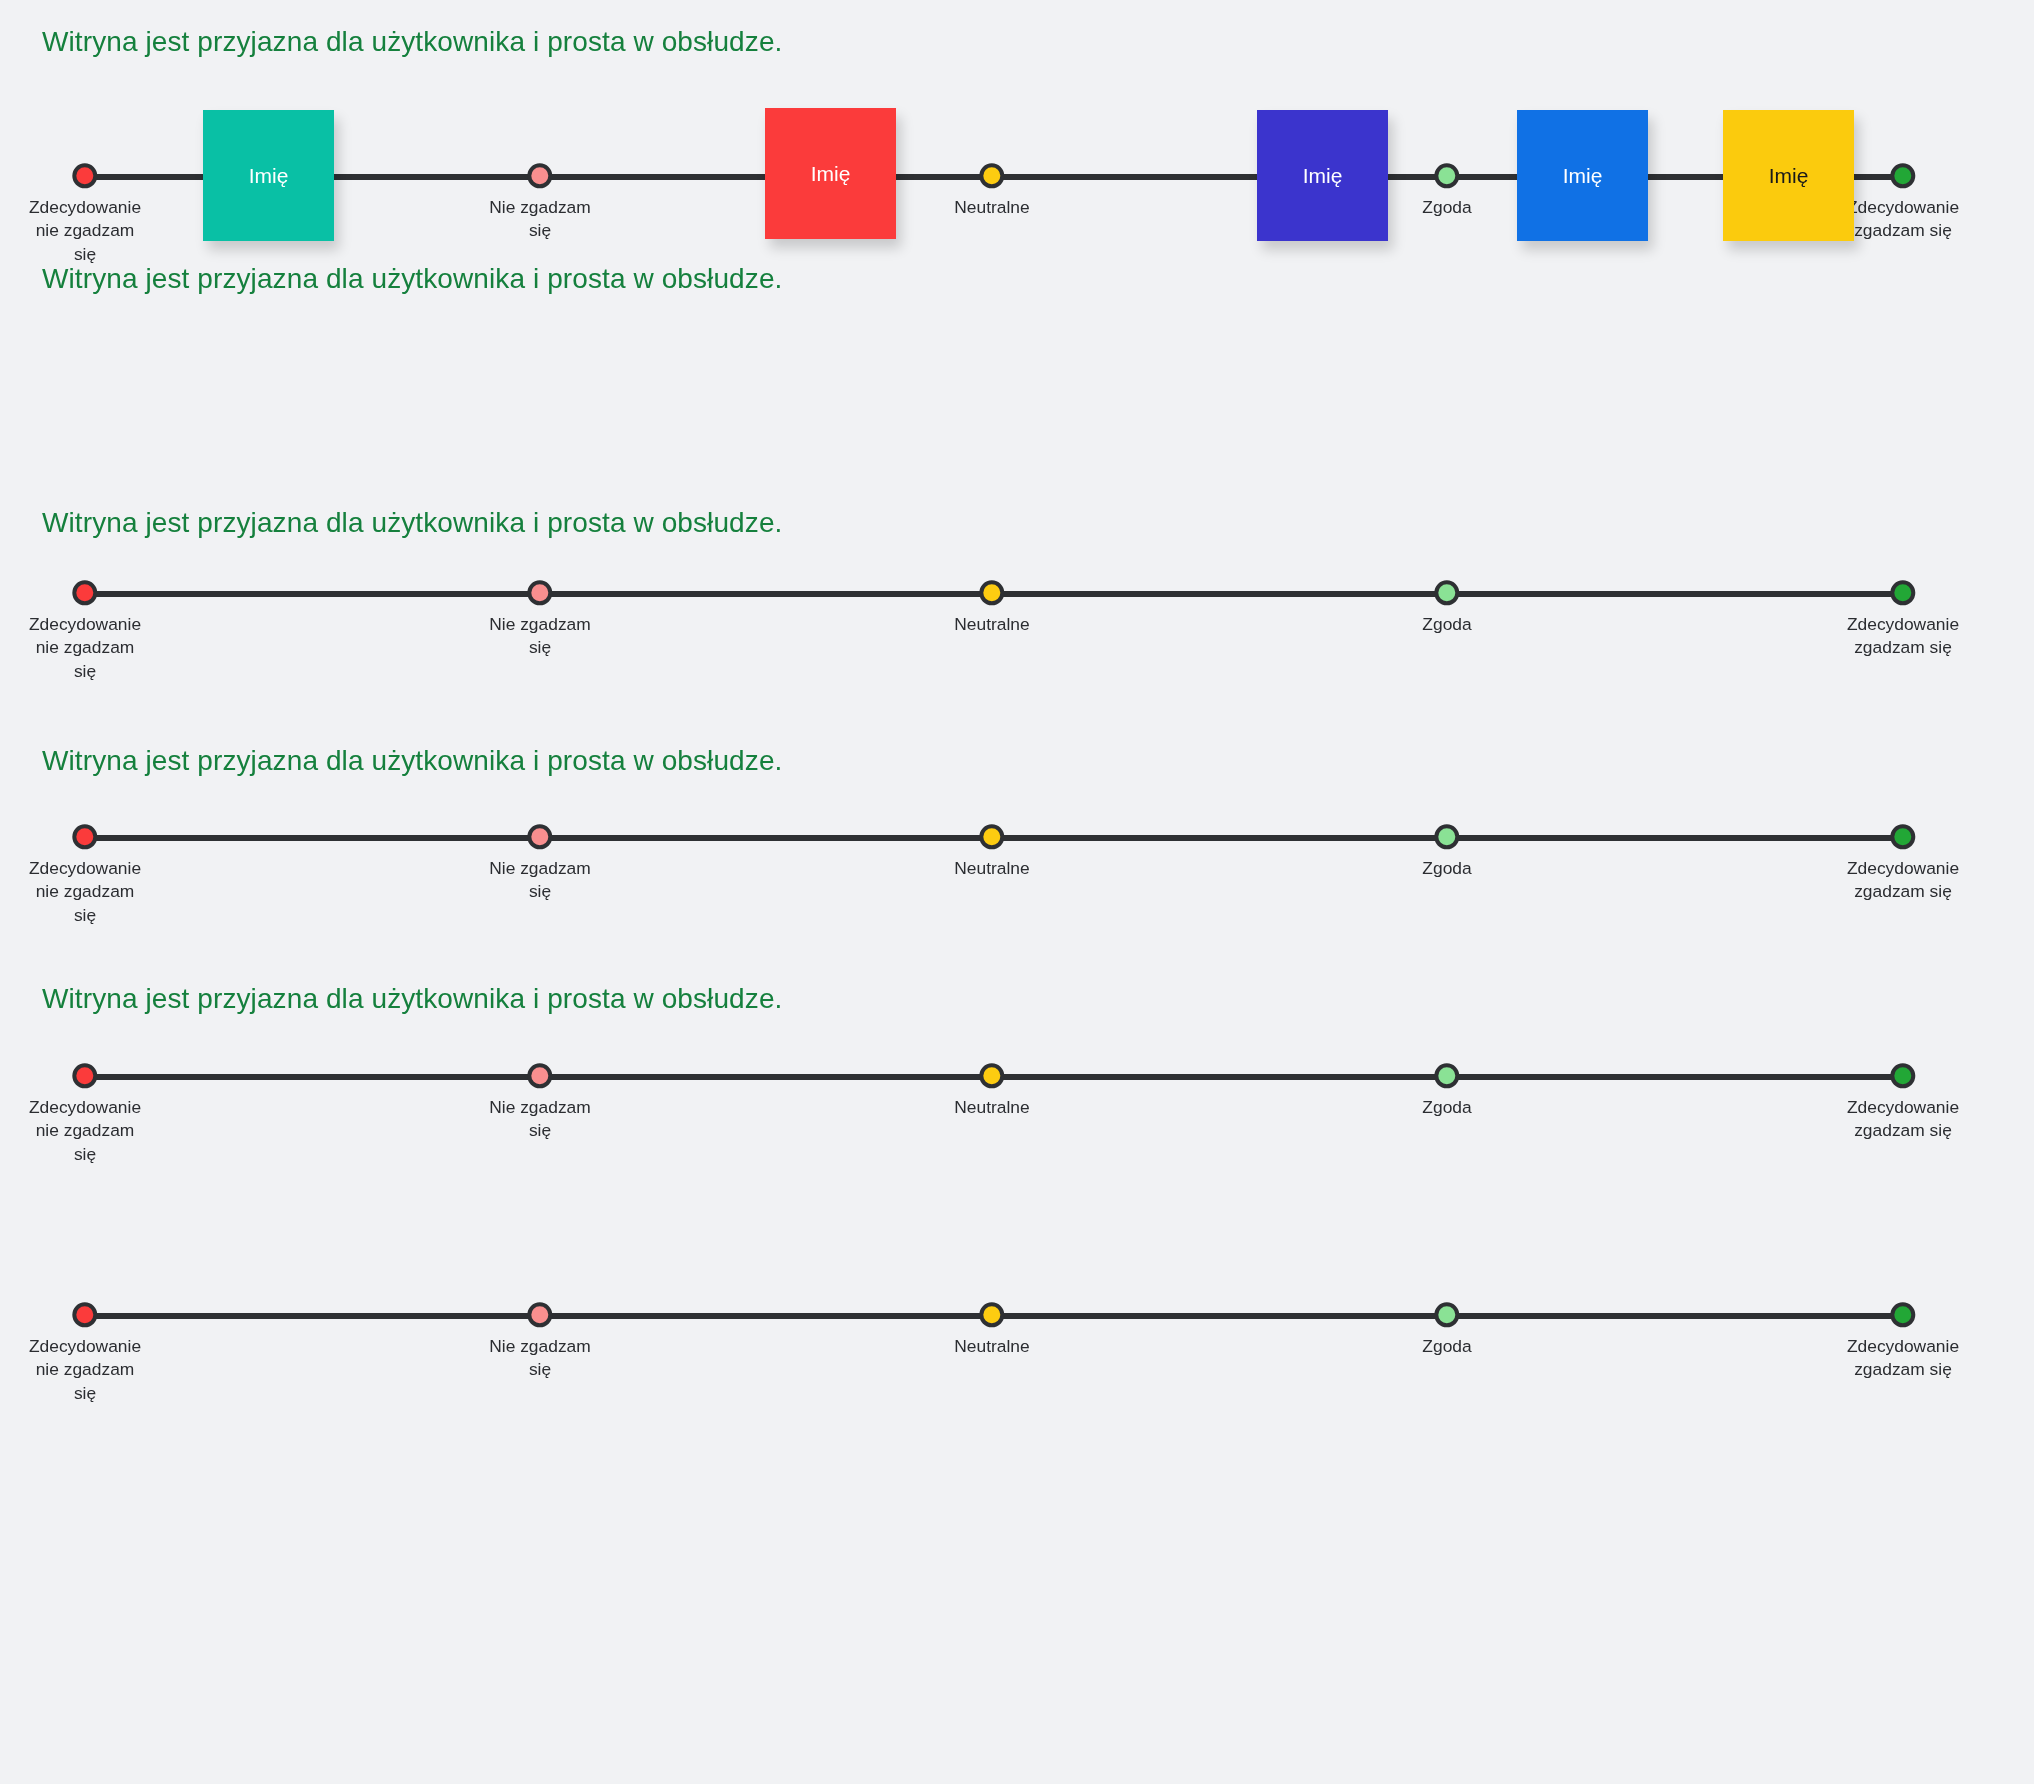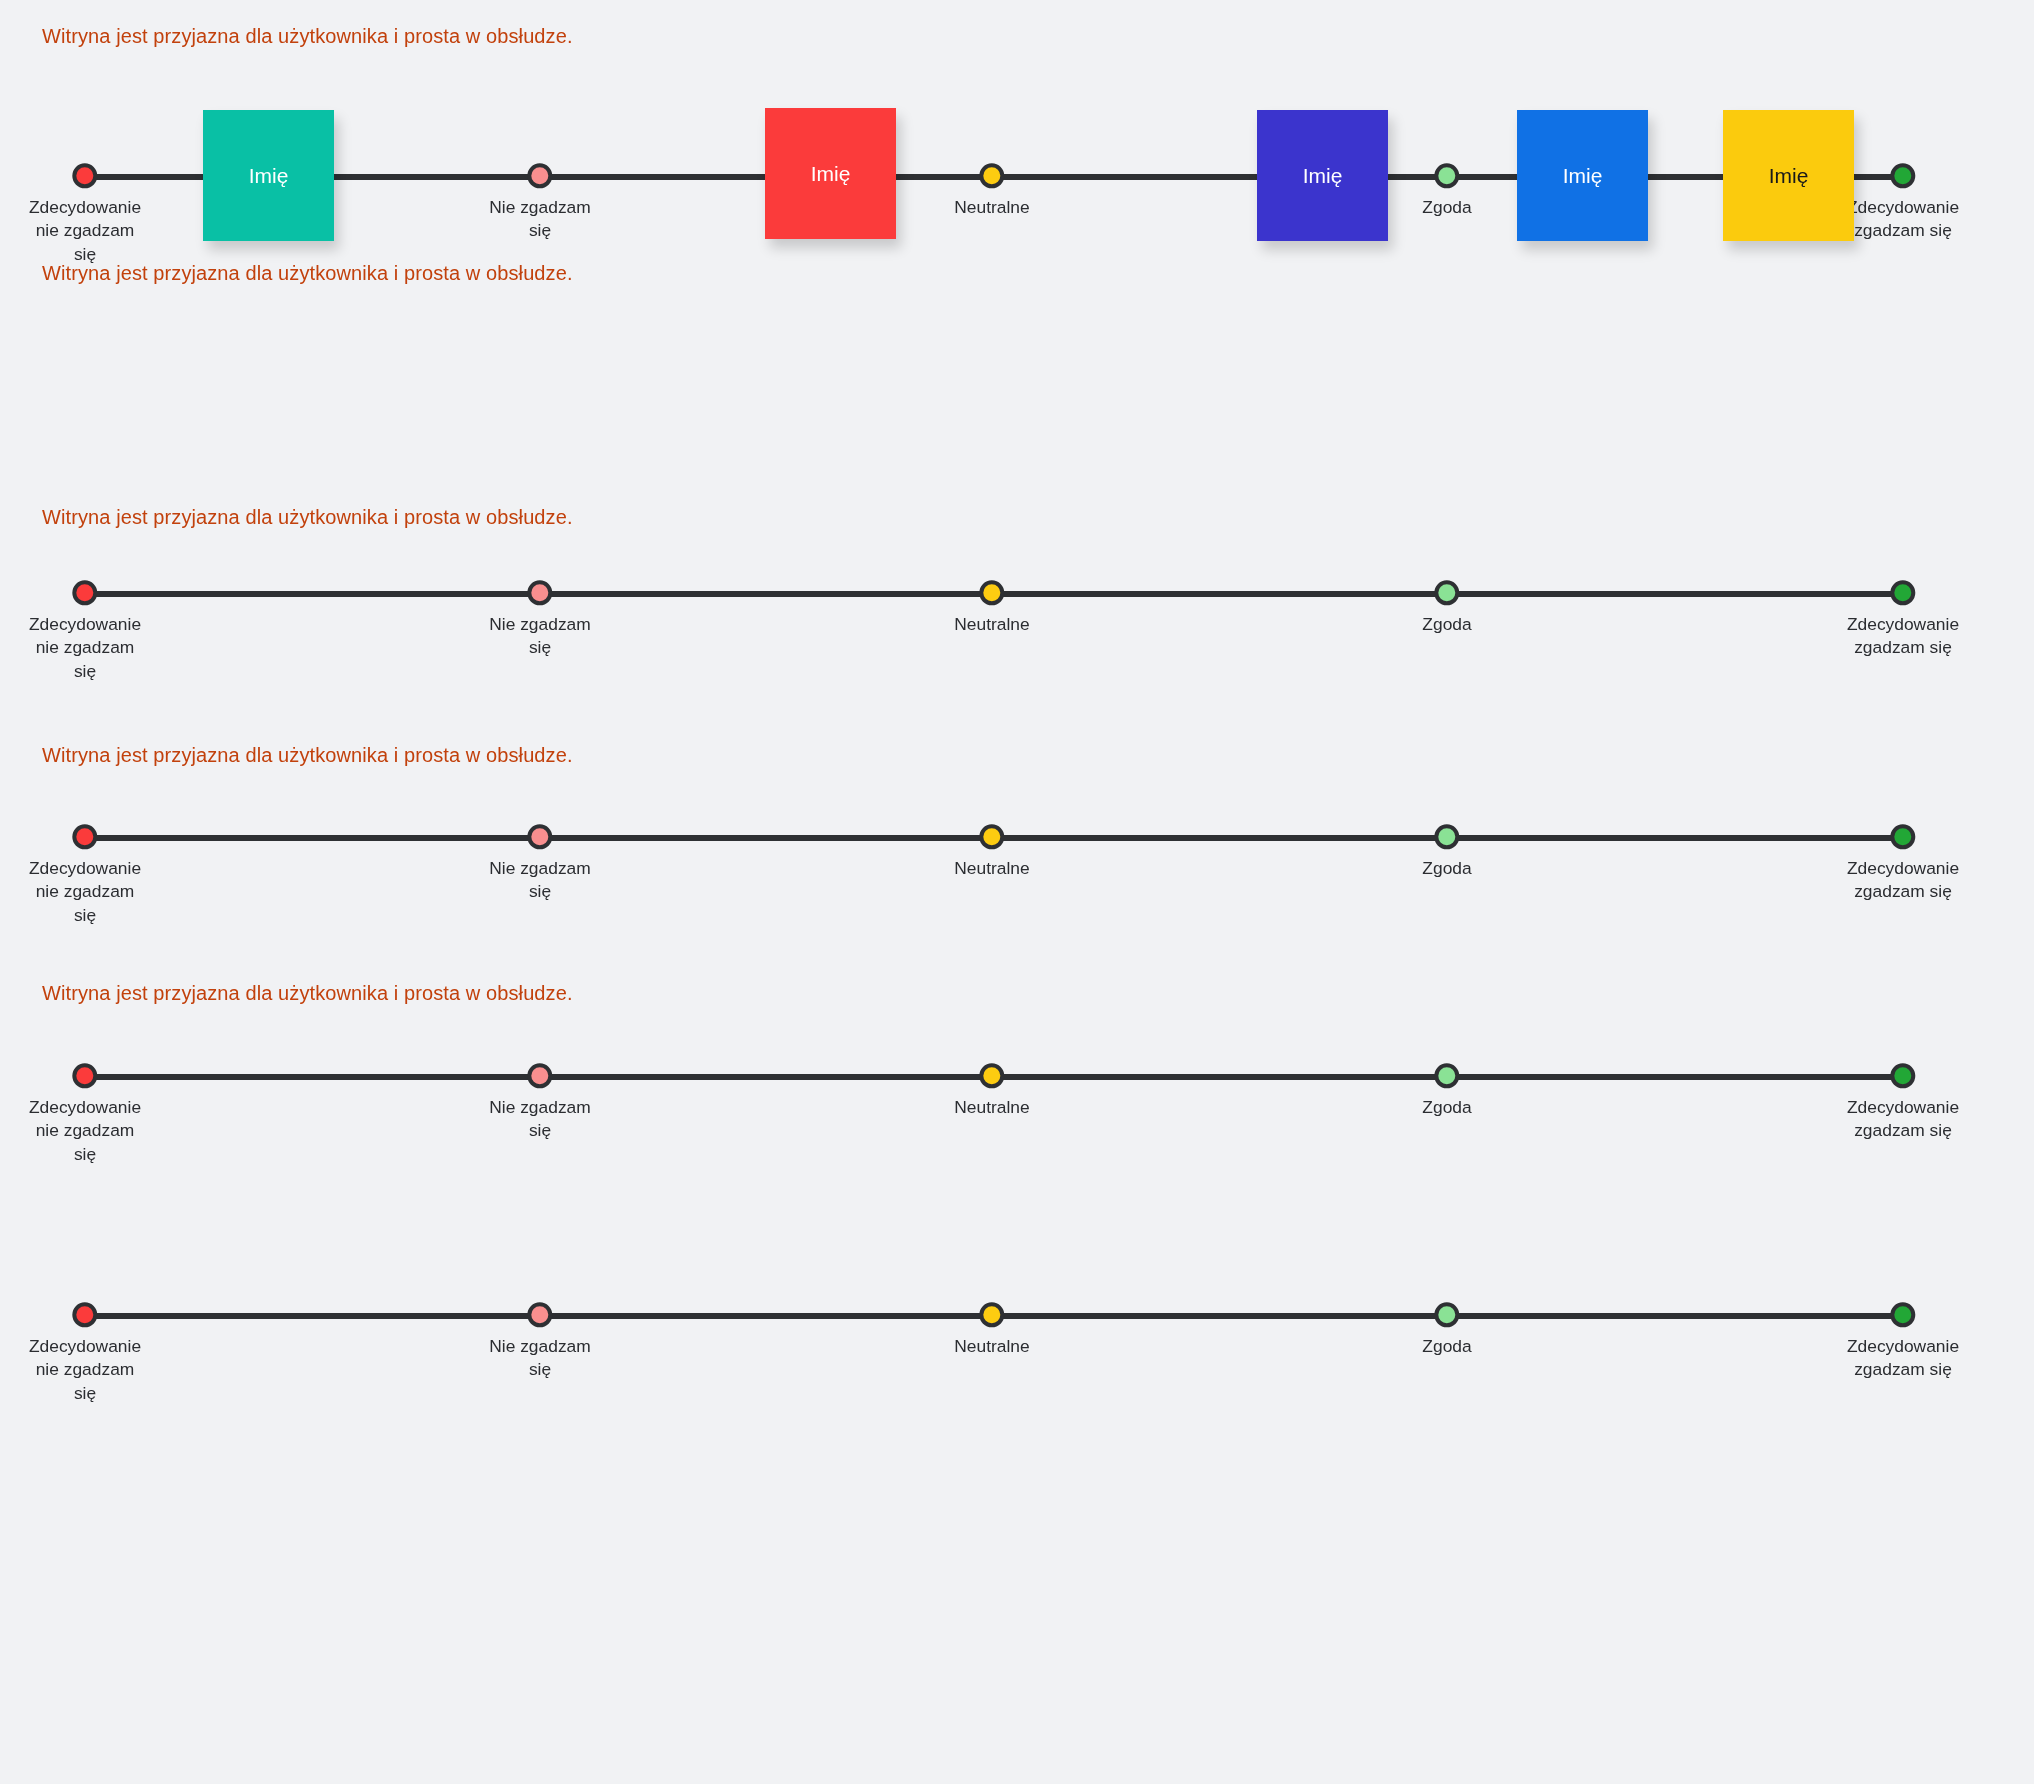--- a/index.html
+++ b/index.html
@@ -26,23 +26,23 @@
     position: absolute;
     left: 0;
     width: 2034px;
   }
 
   .question-title {
     position: absolute;
     left: 42px;
     top: 0;
     width: 746px;
-    font-size: 20px;
+    font-size: 28px;
     line-height: 1.28;
-    color: #c2410c;
+    color: #15803d;
     letter-spacing: 0.1px;
     white-space: pre-line;
   }
 
   
   .scale {
     position: absolute;
     left: 0;
     width: 2034px;
     height: 136px;

